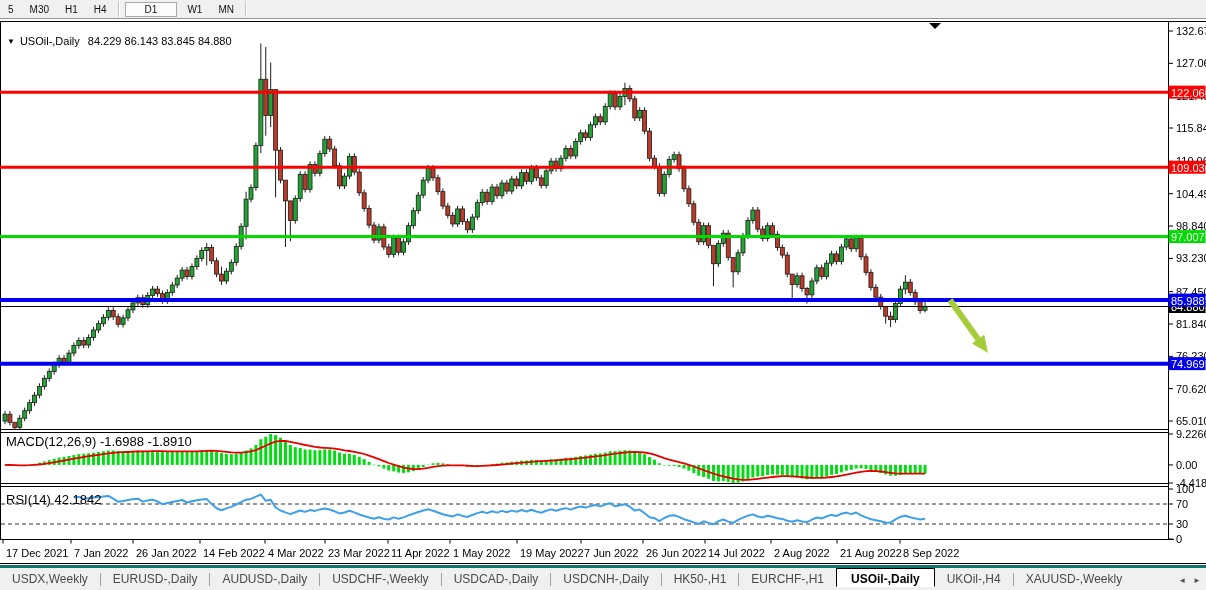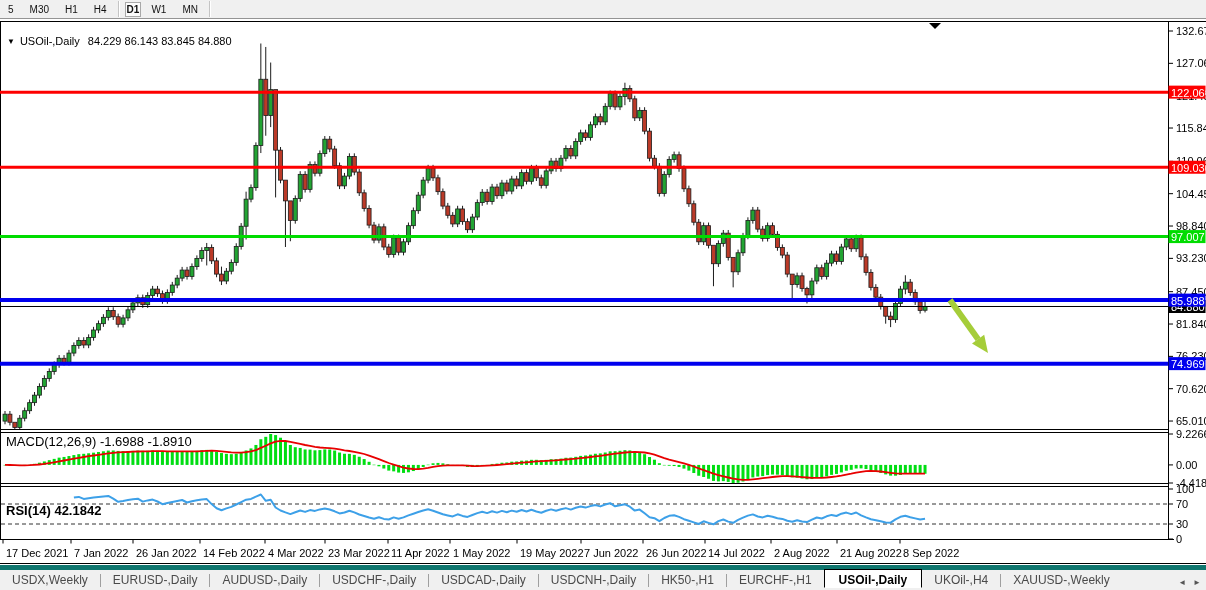--- a/index.html
+++ b/index.html
@@ -2,34 +2,34 @@
 <html><head>
 <meta charset="utf-8">
 <style>
   html,body{margin:0;padding:0;background:#fff;}
   .screen{position:relative;width:1206px;height:590px;background:#fff;overflow:hidden;
           font-family:"Liberation Sans",sans-serif;-webkit-font-smoothing:none;}
   
   .toolbar{position:absolute;left:0;top:0;width:1206px;height:19px;background:#f0f0f0;
            border-bottom:1px solid #949494;display:flex;align-items:center;font-size:10px;color:#111;box-sizing:border-box;}
   .tf{padding:2px 6px;margin:0 2px;cursor:default;}
-  .tf.active{background:#fbfbfb;border:1px solid #a8a8a8;padding:1px 1px;font-weight:bold;}
+  .tf.active{background:#fbfbfb;border:1px solid #a8a8a8;padding:1px 19px;}
   .tsep{width:1px;height:16px;background:#c4c4c4;border-right:1px solid #fff;margin:0 3px;}
   
   .chart-region{position:absolute;left:0;top:19px;width:1206px;height:546px;background:#fff;}
   .chart-region svg{position:absolute;left:0;top:0;}
   .title-line{position:absolute;left:7px;top:16px;font-size:11px;color:#000;white-space:nowrap;z-index:5;}
   .title-line .dd{font-size:8px;margin-right:5px;vertical-align:1px;}
   .title-line .tname{margin-right:8px;}
   .pane-label{position:absolute;left:6px;font-size:13px;color:#000;z-index:5;white-space:nowrap;}
   .macd-label{top:415px;}
-  .rsi-label{top:484px;font-weight:bold;}
+  .rsi-label{top:473px;}
   
   .tabbar{position:absolute;left:0;top:565px;width:1206px;height:25px;background:#f0f0f0;
-          border-top:5px solid #0f766e;display:flex;align-items:center;font-size:12px;color:#4a4a4a;box-sizing:border-box;}
+          border-top:3px solid #0f766e;display:flex;align-items:center;font-size:12px;color:#4a4a4a;box-sizing:border-box;}
   .tab{padding:3px 12px;white-space:nowrap;cursor:default;}
   .tab.active{background:#fff;border:1px solid #000;border-bottom:1px solid #fff;font-weight:bold;color:#000;
               padding:3px 14px;margin-top:-3px;height:19px;box-sizing:border-box;}
   .vsep{width:1px;height:13px;background:#9f9f9f;}
   .tab-arrows{position:absolute;right:5px;top:8px;font-size:8px;color:#555;}
   .tab-arrows span{margin-left:7px;}
 </style>
 </head>
 <body>
 
@@ -755,21 +755,21 @@
     <div class="pane-label rsi-label">RSI(14) 42.1842</div>
   </div>
 
   <div class="tabbar" id="tabbar">
       <div class="tab">USDX,Weekly</div>
       <div class="vsep"></div>
       <div class="tab">EURUSD-,Daily</div>
       <div class="vsep"></div>
       <div class="tab">AUDUSD-,Daily</div>
       <div class="vsep"></div>
-      <div class="tab">USDCHF-,Daily</div>
+      <div class="tab">USDCHF-,Weekly</div>
       <div class="vsep"></div>
       <div class="tab">USDCAD-,Daily</div>
       <div class="vsep"></div>
       <div class="tab">USDCNH-,Daily</div>
       <div class="vsep"></div>
       <div class="tab">HK50-,H1</div>
       <div class="vsep"></div>
       <div class="tab">EURCHF-,H1</div>
       <div class="tab active">USOil-,Daily</div>
       <div class="tab">UKOil-,H4</div>

